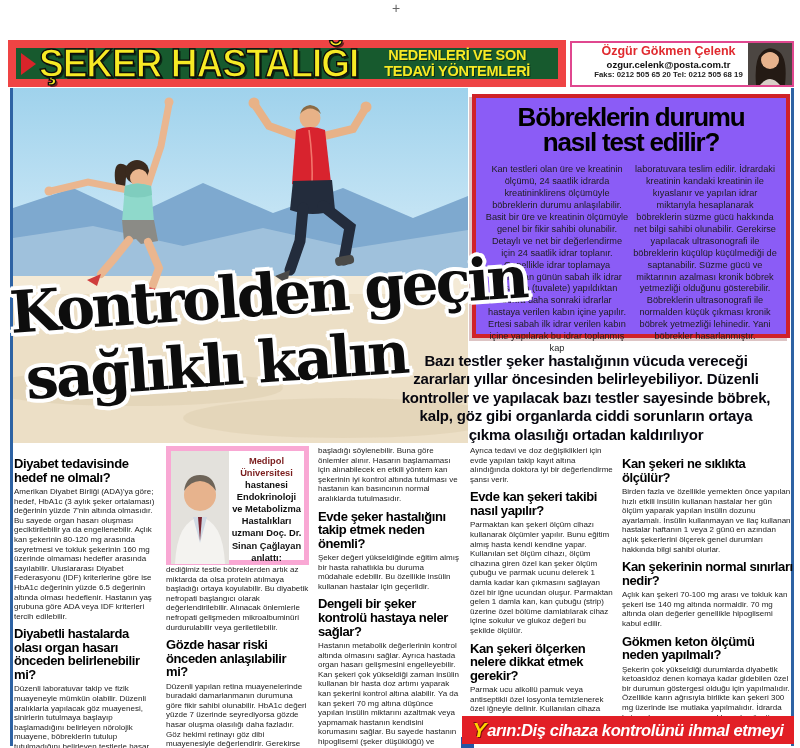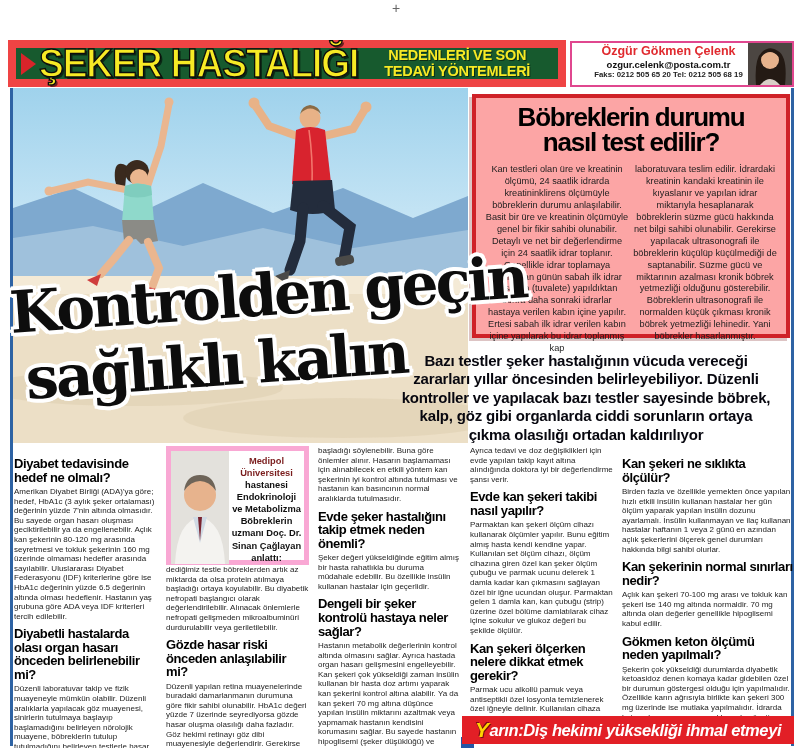--- a/index.html
+++ b/index.html
@@ -42,21 +42,21 @@
   .hl { font-family:"DejaVu Serif", serif; font-weight:bold; color:#0d0d0d;
         font-size:58px; line-height:1; letter-spacing:-3px; white-space:nowrap;
         transform:rotate(-4deg); transform-origin:left bottom;
         text-shadow:-3px -3px 0 #fff, 3px -3px 0 #fff, -3px 3px 0 #fff, 3px 3px 0 #fff,
                     -4px 0 0 #fff, 4px 0 0 #fff, 0 -4px 0 #fff, 0 4px 0 #fff; }
   .hl1 { margin-left:2px; }
   .hl2 { margin-left:18px; margin-top:8px; }
 
   
   .kidney-box { position:absolute; left:472px; top:94px; width:318px; height:244px;
-                background:#fca5a5; border:4px solid #cf2228; box-shadow:-3px 3px 0 rgba(120,20,20,.25);
+                background:#8b5cf6; border:4px solid #cf2228; box-shadow:-3px 3px 0 rgba(120,20,20,.25);
                 padding:7px 9px 4px; }
   .kb-title { text-align:center; font-weight:900; color:#000; font-size:26px; line-height:0.98;
               letter-spacing:-1.2px; margin-bottom:8px; }
   .kb-cols { display:flex; gap:4px; }
   .kb-col { flex:1; font-size:9.2px; line-height:1.3; color:#1d1d1d; text-align:center; }
 
   
   .intro { position:absolute; left:400px; top:352px; width:372px; text-align:center;
            font-weight:bold; font-size:15px; line-height:1.23; color:#07070f; letter-spacing:-0.2px; }
 
@@ -207,21 +207,21 @@
             <rect width="58" height="113" fill="#e3e1dc"></rect>
             <path d="M4 113 Q6 70 29 66 Q52 70 54 113 Z" fill="#f4f3f0"></path>
             <path d="M22 66 L29 92 L36 66 Z" fill="#cfd9e4"></path>
             <path d="M27 66 L29 90 L31 66 Z" fill="#7a2430"></path>
             <circle cx="29" cy="44" r="16" fill="#e7b38d"></circle>
             <path d="M13 40 Q15 24 29 24 Q43 24 45 40 Q38 30 29 30 Q20 30 13 40 Z" fill="#6e6458"></path>
           </svg>
         </div>
         <div class="expert-cap">
           <span class="cap1">Medipol Üniversitesi</span><br>
-          <span>hastanesi Endokrinoloji ve Metabolizma Böbreklerin uzmanı Doç. Dr. Sinan Çağlayan anlattı:</span>
+          <span>hastanesi Endokrinoloji ve Metabolizma Hastalıkları uzmanı Doç. Dr. Sinan Çağlayan anlattı:</span>
         </div>
       </div>
       <p>dediğimiz testle böbreklerden artık az miktarda da olsa protein atılmaya başladığı ortaya koyulabilir. Bu diyabetik nefropati başlangıcı olarak değerlendirilebilir. Alınacak önlemlerle nefropati gelişmeden mikroalbuminüri durdurulabilir veya geriletilebilir.</p>
       <h3>Gözde hasar riski önceden anlaşılabilir mi?</h3>
       <p>Düzenli yapılan retina muayenelerinde buradaki damarlanmanın durumuna göre fikir sahibi olunabilir. HbA1c değeri yüzde 7 üzerinde seyrediyorsa gözde hasar oluşma olasılığı daha fazladır. Göz hekimi retinayı göz dibi muayenesiyle değerlendirir. Gerekirse göz bebekleri büyütülerek retina çok detaylı muayene edilebilir. Buradan geçen damarların durumuna göre gözde hasarın başlayacağı ya da</p>
     </section>
 
     <section class="col">
       <p>başladığı söylenebilir. Buna göre önlemler alınır. Hasarın başlamaması için alınabilecek en etkili yöntem kan şekerinin iyi kontrol altında tutulması ve hastanın kan basıncının normal aralıklarda tutulmasıdır.</p>
       <h3>Evde şeker hastalığını takip etmek neden önemli?</h3>
@@ -245,16 +245,16 @@
       <p>Açlık kan şekeri 70-100 mg arası ve tokluk kan şekeri ise 140 mg altında normaldir. 70 mg altında olan değerler genellikle hipoglisemi kabul edilir.</p>
       <h3>Gökmen keton ölçümü neden yapılmalı?</h3>
       <p>Şekerin çok yükseldiği durumlarda diyabetik ketoasidoz denen komaya kadar gidebilen özel bir durumun göstergesi olduğu için yapılmalıdır. Özellikle karın ağrısıyla birlikte kan şekeri 300 mg üzerinde ise mutlaka yapılmalıdır. İdrarda keton olması ya uzamış açlık ya da vücutta insüline ihtiyaç olduğunu gösterebilir.</p>
     </section>
 
   </main>
 
   <div class="tomorrow-bar">
     <span class="yfirst">Y</span>
       <span>arın:</span>
-      <span> Diş hekimi yüksekliği ihmal etmeyi</span>
+      <span> Diş cihaza kontrolünü ihmal etmeyi</span>
   </div>
 
 </div>
 
 </body></html>

